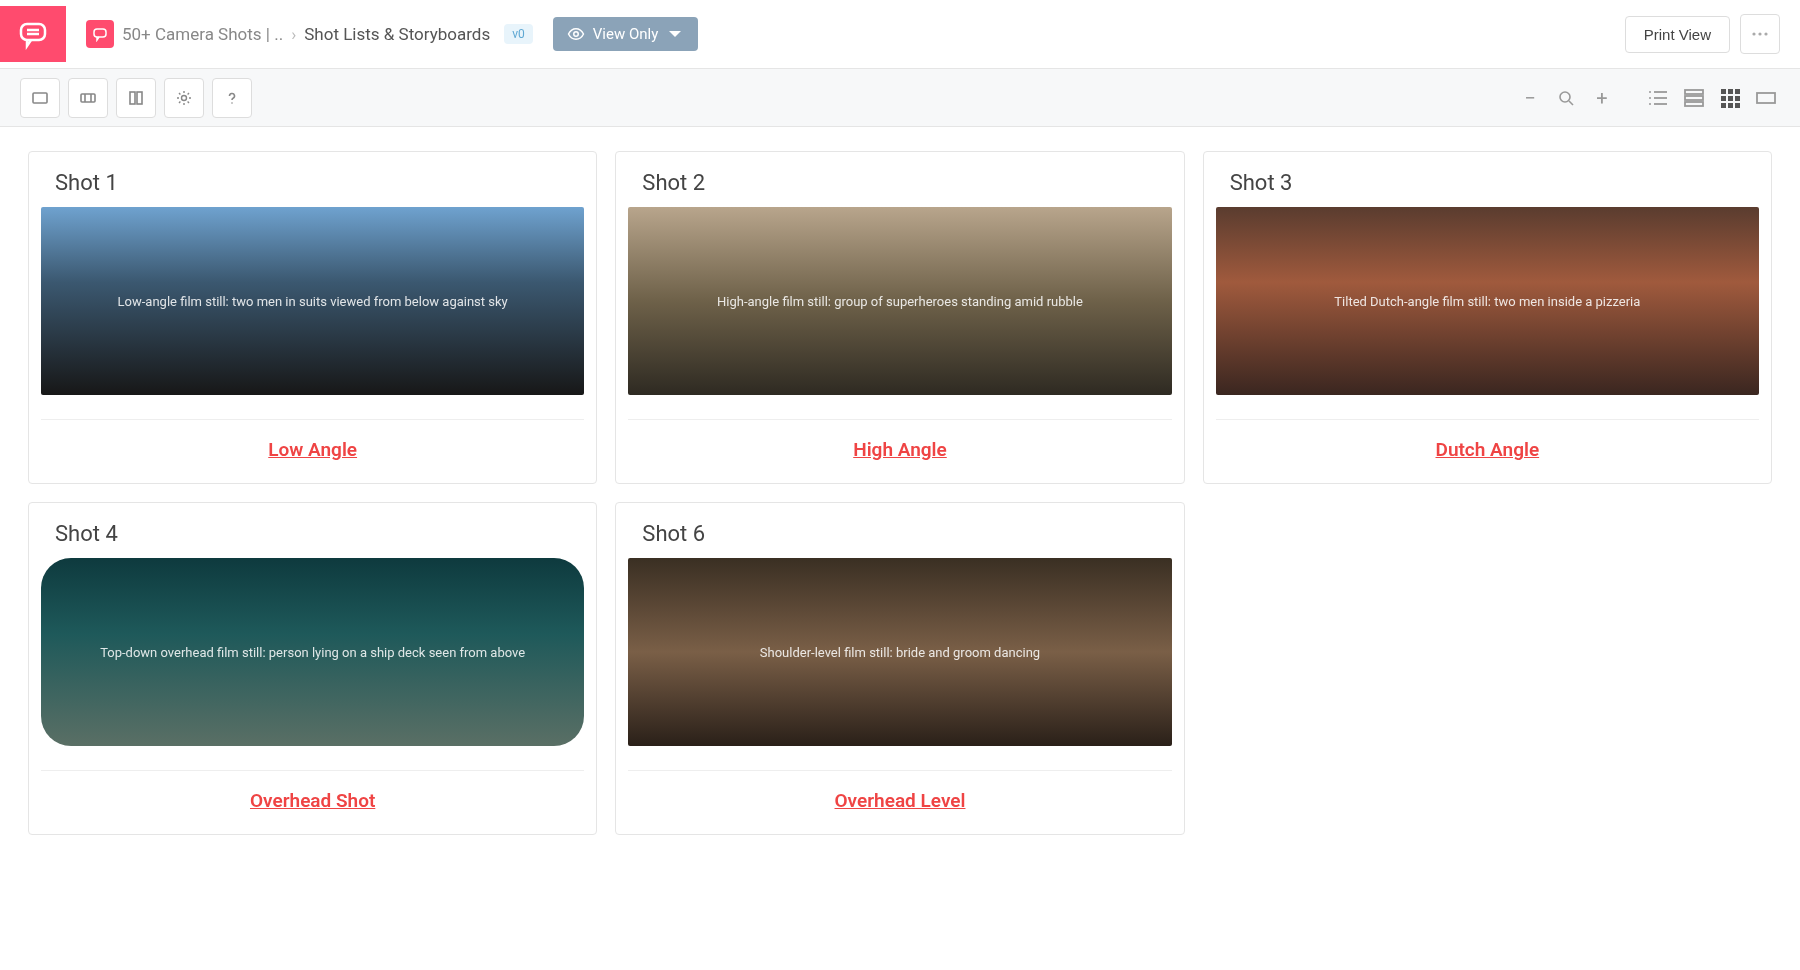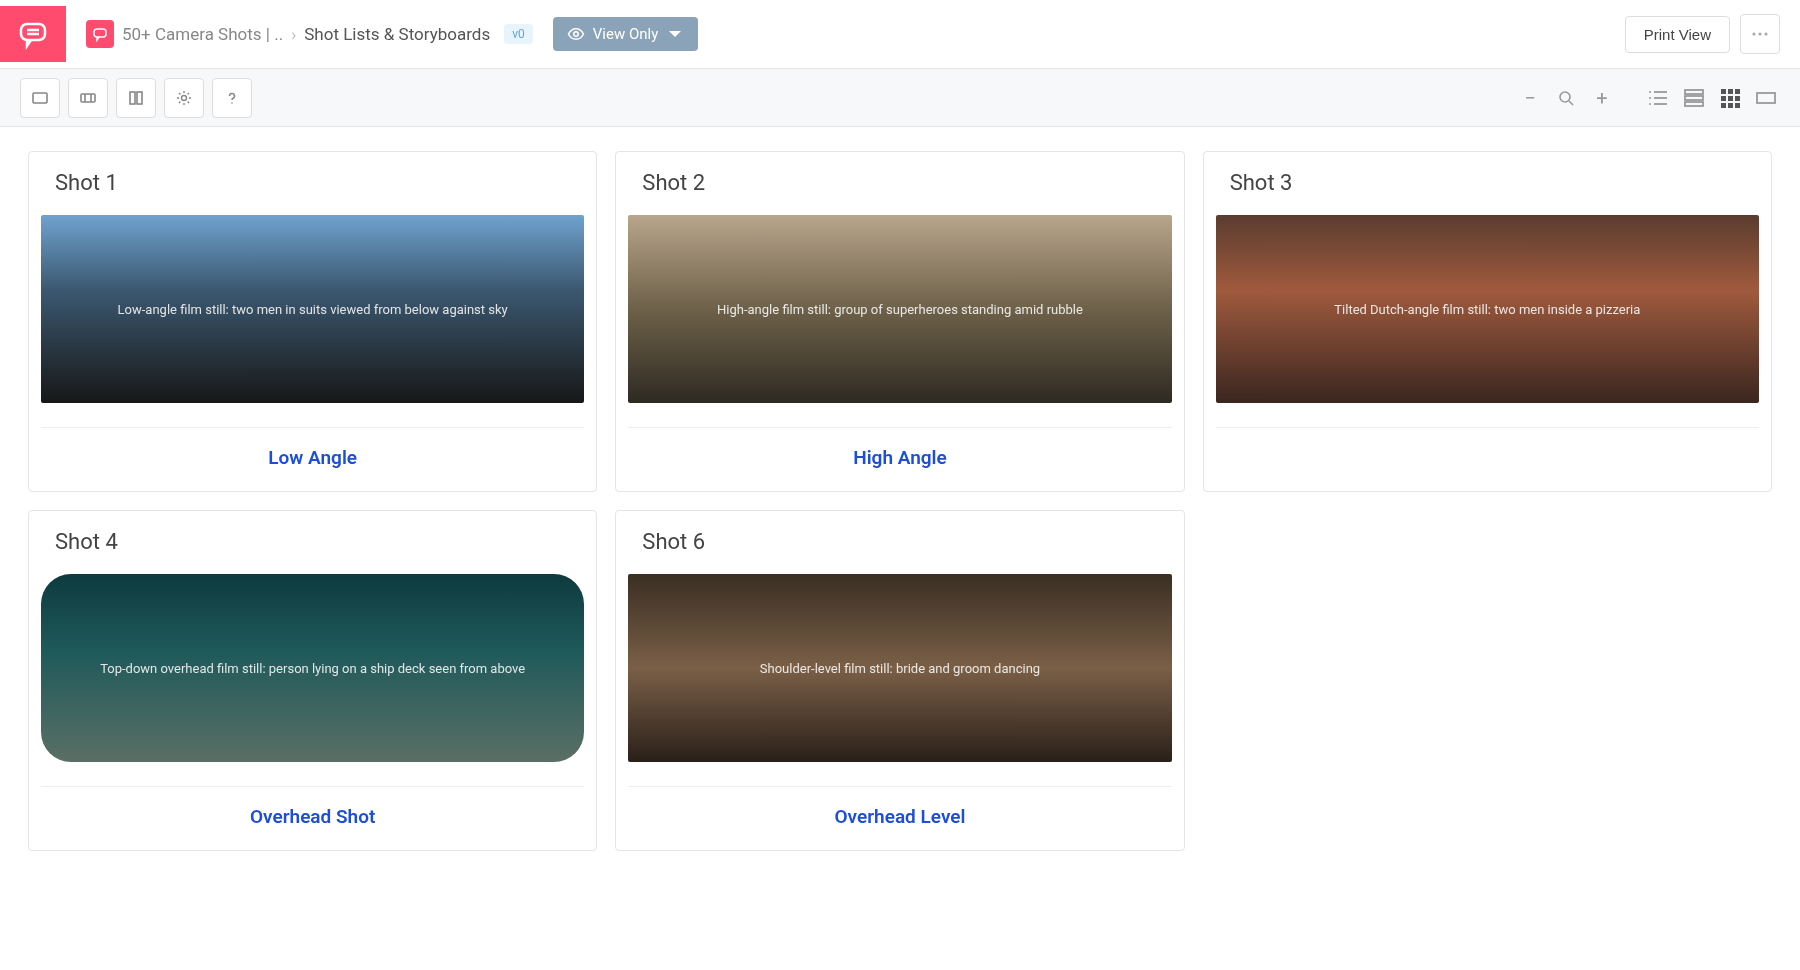--- a/index.html
+++ b/index.html
@@ -31,24 +31,24 @@
 .zoom .z { cursor: pointer; display: flex; align-items: center; justify-content: center; width: 24px; height: 24px; }
 .zoom svg { width: 18px; height: 18px; }
 .view-switch { display: flex; gap: 8px; margin-left: 30px; }
 .view-switch .vbtn { width: 28px; height: 28px; display: flex; align-items: center; justify-content: center; cursor: pointer; color: #999; }
 .view-switch .vbtn.active { color: #555; }
 .view-switch svg { width: 22px; height: 22px; }
 
 .content { padding: 24px 28px; background: #fff; height: calc(100% - 114px); overflow: auto; }
 .grid { display: grid; grid-template-columns: repeat(3, 1fr); gap: 18px; }
 .card { border: 1px solid #e5e5e5; border-radius: 4px; padding: 0; background: #fff; }
-.card-title { font-size: 22px; color: #444; padding: 18px 26px 20px; }
+.card-title { font-size: 22px; color: #444; padding: 18px 26px 12px; }
 .card-img { width: calc(100% - 24px); margin: 0 12px; height: 188px; border-radius: 2px; display: flex; align-items: center; justify-content: center; color: rgba(255,255,255,0.85); font-size: 13px; text-align: center; padding: 8px; }
 .card-sep { border: none; border-top: 1px solid #eee; margin: 24px 12px 0; }
-.card-cap { text-align: center; font-size: 19px; font-weight: 600; color: #1d4ed8; padding: 18px 0 22px; }
+.card-cap { text-align: center; font-size: 19px; font-weight: 600; color: #ef4444; padding: 18px 0 22px; text-decoration: underline; }
 
 .shot1 { background: linear-gradient(180deg,#6fa2cf 0%, #3b5870 40%, #171717 100%); }
 .shot2 { background: linear-gradient(180deg,#b8a58c 0%, #6e6149 50%, #2e2a22 100%); }
 .shot3 { background: linear-gradient(180deg,#5a3c2f 0%, #a05a3d 40%, #3a2620 100%); }
 .shot4 { background: linear-gradient(180deg,#0e3a3e 0%, #1e595a 40%, #5a6f65 100%); border-radius: 30px; }
 .shot5 { background: linear-gradient(180deg,#e9ede8 0%, #b0a68a 50%, #3f342a 100%); }
 .shot6 { background: linear-gradient(180deg,#3a2f23 0%, #7a5f47 50%, #2a2019 100%); }
 </style>
 </head>
 <body>
@@ -199,20 +199,21 @@
       <hr class="card-sep">
       <div class="card-cap">High Angle</div>
     </div>
 
     <div class="card">
       <div class="card-title">Shot 3</div>
       <div class="card-img shot3">
           <span>Tilted Dutch-angle film still: two men inside a pizzeria</span>
         </div>
       <hr class="card-sep">
+      <div class="card-cap">Dutch Angle</div>
     </div>
 
     <div class="card">
       <div class="card-title">Shot 4</div>
       <div class="card-img shot4">
           <span>Top-down overhead film still: person lying on a ship deck seen from above</span>
         </div>
       <hr class="card-sep">
       <div class="card-cap">Overhead Shot</div>
     </div>

